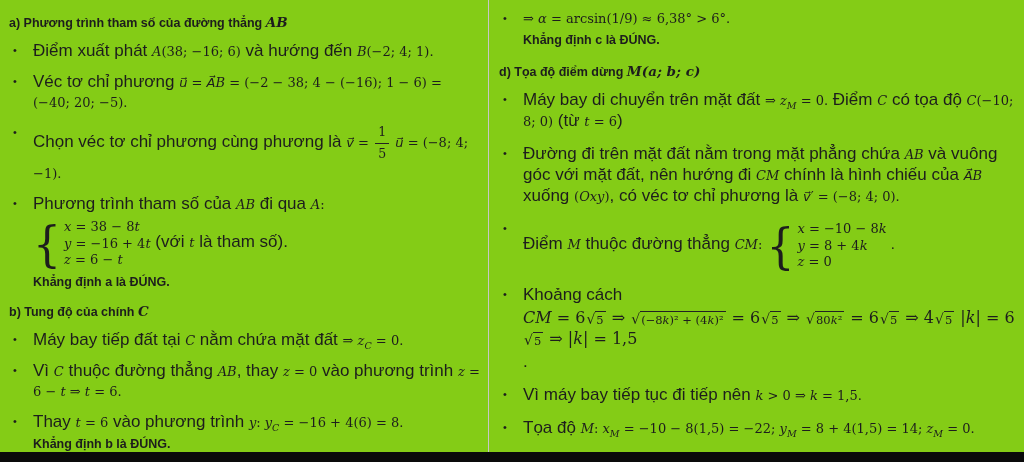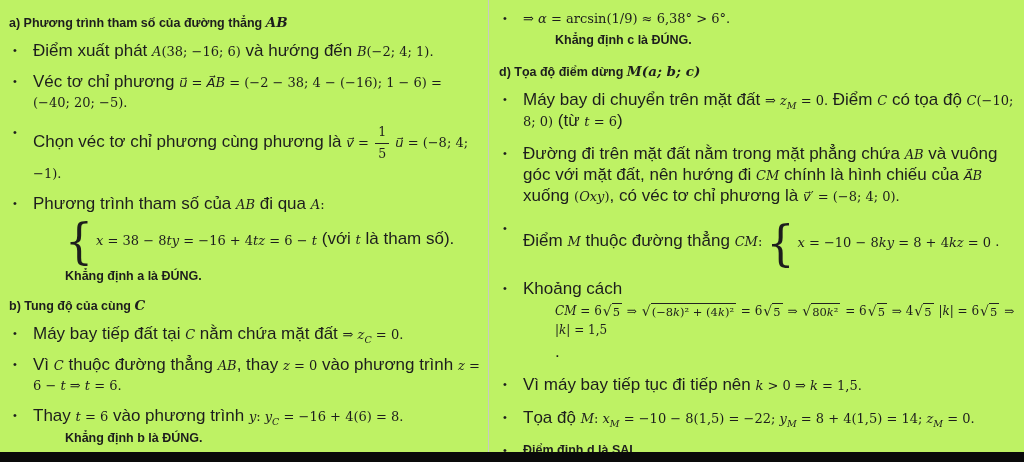--- a/index.html
+++ b/index.html
@@ -13,21 +13,21 @@
   .divider{width:1px;height:452px;}
   .col-right{flex:1;padding:9px 8px 0 9px;}
   .bottom-bar{position:absolute;left:0;bottom:0;width:100%;height:10px;}
 
   .heading{font-weight:bold;font-size:13.5px;line-height:18px;margin:6px 0 9px 1px;}
   .item{display:flex;margin:0 0 10px 0;}
   .col-right .item{margin-bottom:12px;}
   .bullet{width:20px;flex:0 0 20px;font-size:11px;line-height:18px;text-align:left;padding-left:5px;}
   .item-content{flex:1;min-width:0;}
   .line{line-height:19px;font-size:12.5px;}
-  .line + .line{margin-top:2px;margin-left:32px;}
+  .line + .line{margin-top:2px;}
 
   .seg-text{font-size:17px;}
   .seg-bold{font-weight:bold;font-size:12.5px;}
   .seg-math{font-family:"DejaVu Serif","DejaVu Sans",serif;font-size:13px;}
   .seg-math i{font-style:italic;}
   .seg-math-bold{font-family:"DejaVu Serif","DejaVu Sans",serif;font-style:italic;font-weight:bold;font-size:13.5px;}
   sub{font-size:9.5px;line-height:0;}
 
   .frac{display:inline-flex;flex-direction:column;vertical-align:middle;text-align:center;margin:0 2px;}
   .frac .num{display:block;border-bottom:1px solid #222;padding:0 3px 1px;}
@@ -35,30 +35,30 @@
   .frac .seg-math{font-size:12.5px;line-height:14px;}
 
   .sqrt{display:inline-flex;align-items:flex-start;vertical-align:middle;margin:0 1px;}
   .sqrt-sign{font-family:"DejaVu Serif","DejaVu Sans",serif;font-size:14px;line-height:16px;}
   .sqrt-body{border-top:1px solid #222;padding:0 2px 0 1px;line-height:16px;}
   .sqrt-body .seg-math{font-size:12.5px;}
 
   .cases{display:inline-flex;align-items:center;vertical-align:middle;margin:2px 0;}
   .brace{font-family:"DejaVu Serif","DejaVu Sans",serif;font-weight:300;font-size:44px;
          line-height:1;transform:scaleY(1.12);margin-right:3px;}
-  .case-rows{display:inline-flex;flex-direction:row;align-items:center;}
+  .case-rows{display:inline-flex;flex-direction:column;}
   .case-row{line-height:16.5px;}
 
-  .compact .seg-math{font-size:12px;}
+  .compact .seg-math{font-size:16px;}
   .compact .sqrt-body .seg-math{font-size:11.5px;}
 </style>
 </head>
 <body>
 
-<div class="page" style="background: #bef264; color: rgb(29, 29, 29);">
+<div class="page" style="background: #84cc16; color: rgb(29, 29, 29);">
   <div class="cols">
     <div class="col col-left">
         <div class="heading"><span class="seg-bold">a) Phương trình tham số của đường thẳng </span><span class="seg-math-bold">AB</span></div>
         <div class="item">
           <span class="bullet">•</span>
           <div class="item-content">
             <div class="line"><span class="seg-text">Điểm xuất phát </span><span class="seg-math"><i>A</i>(38; −16; 6)</span><span class="seg-text"> và hướng đến </span><span class="seg-math"><i>B</i>(−2; 4; 1).</span></div>
           </div>
         </div>
         <div class="item">
@@ -84,21 +84,21 @@
                 <span class="brace">{</span>
                 <span class="case-rows">
                   <span class="case-row seg-math"><i>x</i> = 38 − 8<i>t</i></span>
                   <span class="case-row seg-math"><i>y</i> = −16 + 4<i>t</i></span>
                   <span class="case-row seg-math"><i>z</i> = 6 − <i>t</i></span>
                 </span>
               </span><span class="seg-text"> (với </span><span class="seg-math"><i>t</i></span><span class="seg-text"> là tham số).</span></div>
             <div class="line"><span class="seg-bold">Khẳng định a là ĐÚNG.</span></div>
           </div>
         </div>
-        <div class="heading"><span class="seg-bold">b) Tung độ của cùng </span><span class="seg-math-bold">C</span></div>
+        <div class="heading"><span class="seg-bold">b) Tung độ của chính </span><span class="seg-math-bold">C</span></div>
         <div class="item">
           <span class="bullet">•</span>
           <div class="item-content">
             <div class="line"><span class="seg-text">Máy bay tiếp đất tại </span><span class="seg-math"><i>C</i></span><span class="seg-text"> nằm chứa mặt đất </span><span class="seg-math">⇒ </span><span class="seg-math"><i>z</i><sub><i>C</i></sub></span><span class="seg-math"> = 0.</span></div>
           </div>
         </div>
         <div class="item">
           <span class="bullet">•</span>
           <div class="item-content">
             <div class="line"><span class="seg-text">Vì </span><span class="seg-math"><i>C</i></span><span class="seg-text"> thuộc đường thẳng </span><span class="seg-math"><i>AB</i></span><span class="seg-text">, thay </span><span class="seg-math"><i>z</i> = 0</span><span class="seg-text"> vào phương trình </span><span class="seg-math"><i>z</i> = 6 − <i>t</i> ⇒ <i>t</i> = 6.</span></div>

